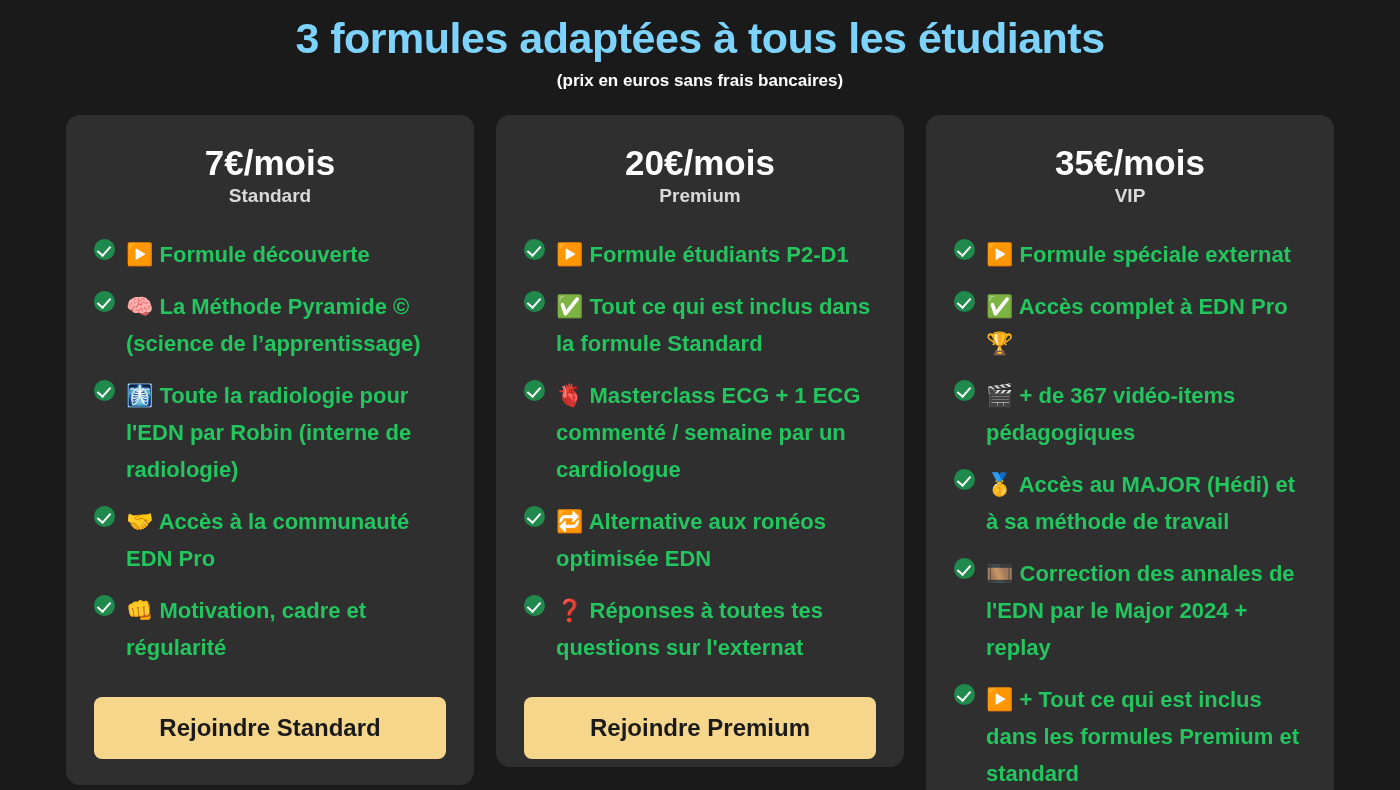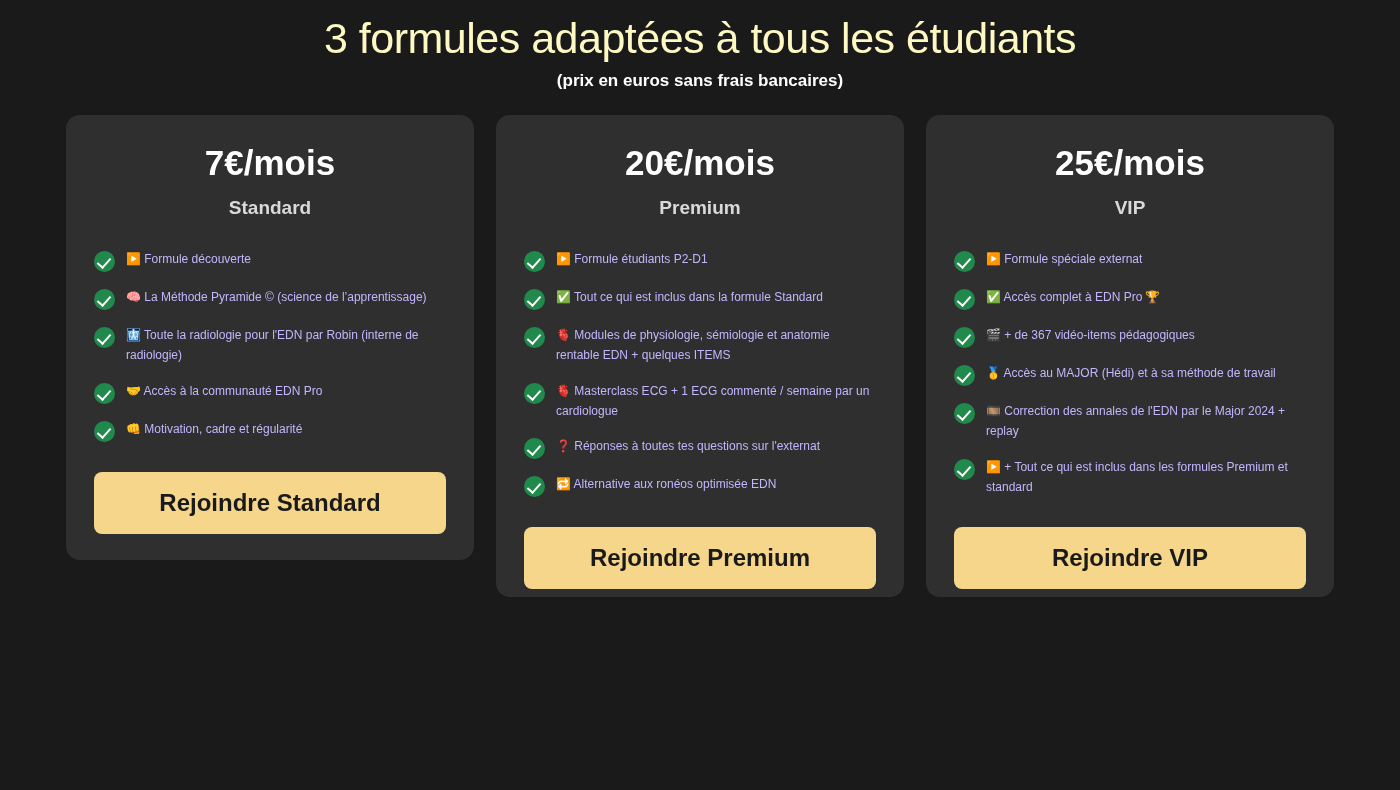--- a/index.html
+++ b/index.html
@@ -14,23 +14,23 @@
     position: relative;
     width: 1400px;
     height: 790px;
     background: #1a1a1a;
   }
   .header {
     padding-top: 14px;
     text-align: center;
   }
   .header h1 {
-    color: #fef9c3;
+    color: #7dd3fc;
     font-size: 43px;
-    font-weight: normal;
+    font-weight: bold;
     letter-spacing: -0.5px;
     line-height: 1.15;
   }
   .header .subtitle {
     color: #ffffff;
     font-size: 17px;
     font-weight: bold;
     margin-top: 8px;
   }
   .cards {
@@ -55,21 +55,21 @@
     color: #ffffff;
     font-size: 35px;
     font-weight: bold;
     line-height: 1.25;
   }
   .plan-name {
     text-align: center;
     color: #d9d9d9;
     font-size: 19px;
     font-weight: bold;
-    margin-top: 12px;
+    margin-top: 0;
   }
   .features {
     list-style: none;
     margin-top: 30px;
     display: flex;
     flex-direction: column;
     gap: 15px;
   }
   .feature {
     display: flex;
@@ -90,23 +90,24 @@
     position: absolute;
     left: 6px;
     top: 4px;
     width: 6px;
     height: 11px;
     border: solid #ffffff;
     border-width: 0 2.4px 2.4px 0;
     transform: rotate(42deg);
   }
   .feature-text {
-    color: #c4b5fd;
-    font-size: 12px;
+    color: #22c55e;
+    font-size: 22px;
     line-height: 1.68;
+    font-weight: bold;
   }
   .cta {
     display: block;
     width: 100%;
     margin-top: 30px;
     background: #f5d68a;
     color: #1a1a1a;
     border: none;
     border-radius: 8px;
     padding: 17px 10px;
@@ -164,40 +165,36 @@
         <li class="feature">
           <span class="check"></span>
           <span class="feature-text">▶️ Formule étudiants P2-D1</span>
         </li>
         <li class="feature">
           <span class="check"></span>
           <span class="feature-text">✅ Tout ce qui est inclus dans la formule Standard</span>
         </li>
         <li class="feature">
           <span class="check"></span>
-          <span class="feature-text">🫀 Modules de physiologie, sémiologie et anatomie rentable EDN + quelques ITEMS</span>
-        </li>
-        <li class="feature">
-          <span class="check"></span>
           <span class="feature-text">🫀 Masterclass ECG + 1 ECG commenté / semaine par un cardiologue</span>
         </li>
         <li class="feature">
           <span class="check"></span>
+          <span class="feature-text">🔁 Alternative aux ronéos optimisée EDN</span>
+        </li>
+        <li class="feature">
+          <span class="check"></span>
           <span class="feature-text">❓ Réponses à toutes tes questions sur l'externat</span>
-        </li>
-        <li class="feature">
-          <span class="check"></span>
-          <span class="feature-text">🔁 Alternative aux ronéos optimisée EDN</span>
         </li>
       </ul>
       <button class="cta">Rejoindre Premium</button>
     </div>
 
     <div class="card vip" style="align-self:flex-start;">
-      <div class="price">25€/mois</div>
+      <div class="price">35€/mois</div>
       <div class="plan-name">VIP</div>
       <ul class="features">
         <li class="feature">
           <span class="check"></span>
           <span class="feature-text">▶️ Formule spéciale externat</span>
         </li>
         <li class="feature">
           <span class="check"></span>
           <span class="feature-text">✅ Accès complet à EDN Pro 🏆</span>
         </li>

